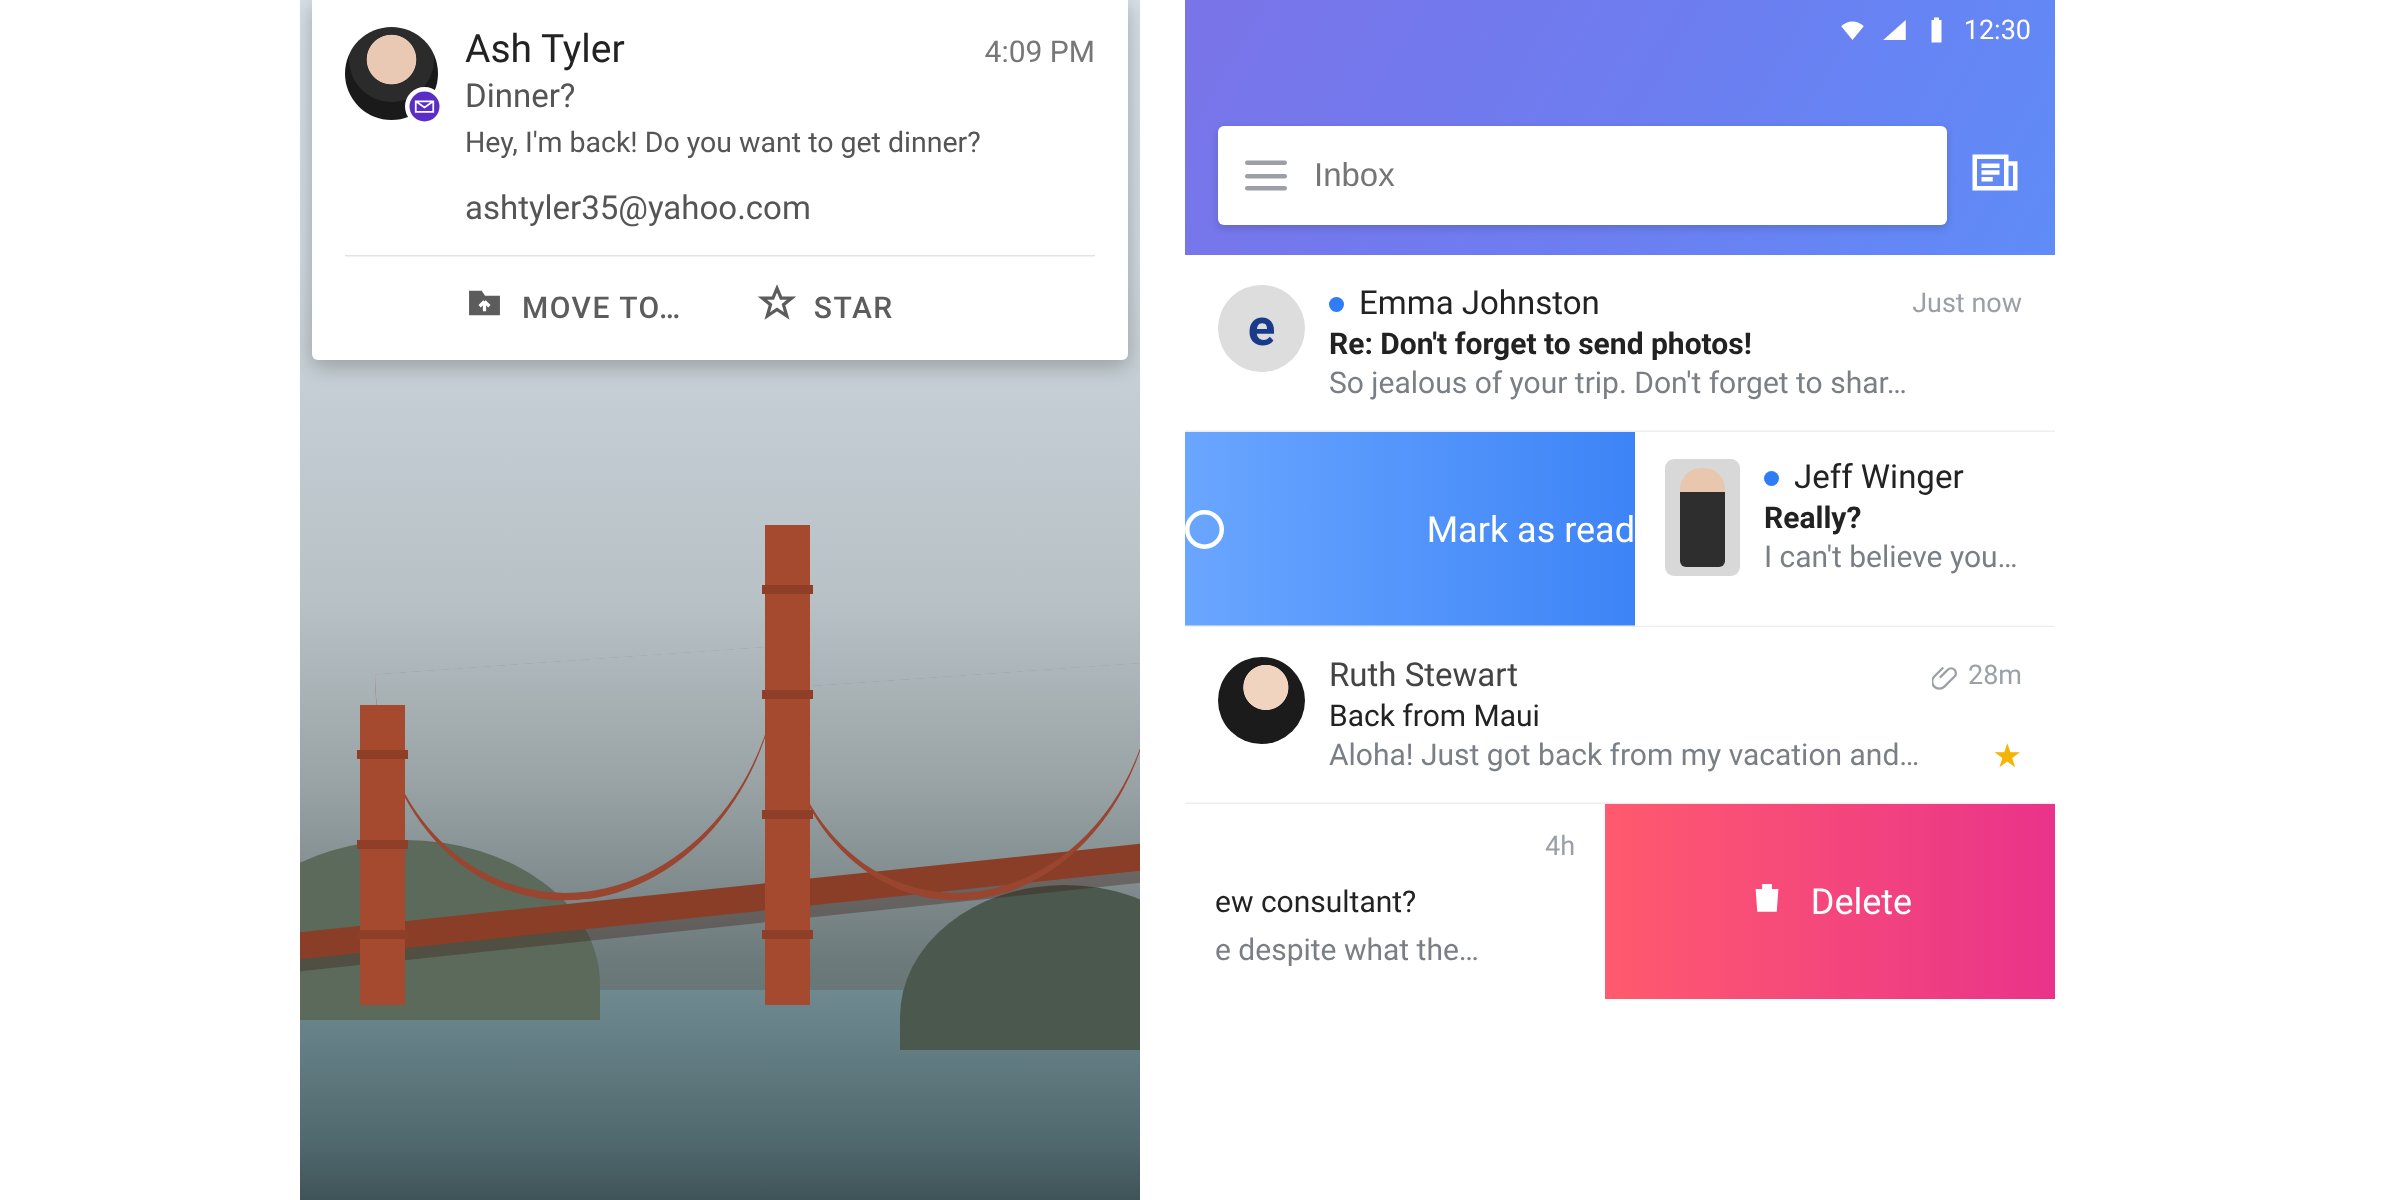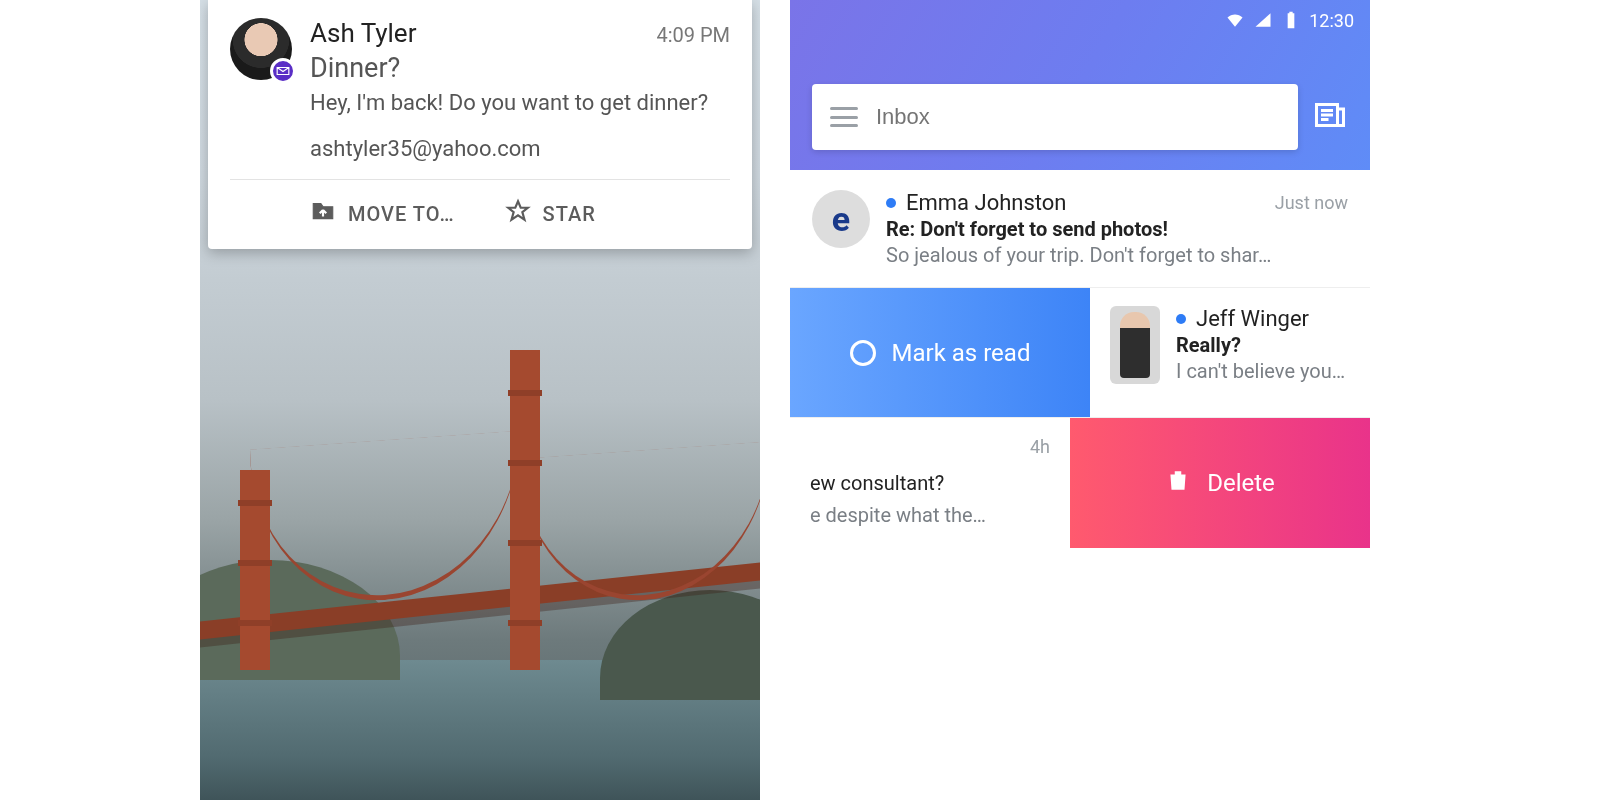--- a/index.html
+++ b/index.html
@@ -80,22 +80,22 @@
   .avatar .badge {
     position:absolute; right:-4px; bottom:-4px; width:26px; height:26px;
     border-radius:50%; background:#5a2ec6; display:flex; align-items:center; justify-content:center;
     border:3px solid #fff;
   }
   .avatar .badge svg{width:14px;height:14px;fill:#fff}
   .notif-body { flex:1; }
   .notif-header { display:flex; align-items:baseline;gap:35px; }
   .sender { font-size:26px; color:#222; font-weight:400; flex:1; }
   .time   { font-size:20px; color:#777; }
-  .subject{ font-size:27px; color:#555; margin-top:4px;}
-  .preview{ font-size:22px; color:#555; margin-top:6px;}
+  .subject{ font-size:22px; color:#555; margin-top:4px;}
+  .preview{ font-size:19px; color:#555; margin-top:6px;}
   .address{ font-size:22px; color:#555; margin-top:21px;}
   .notif-actions {
     margin-top:18px; border-top:1px solid #e3e3e3;
     display:flex; gap:50px; padding:18px 0 20px 80px;
   }
   .notif-actions .act{
     display:flex; align-items:center; gap:12px;
     color:#5c5c5c; font-size:20px; letter-spacing:1px; font-weight:500;
     cursor:pointer;
   }
@@ -172,20 +172,21 @@
 
   
   .swipe-row{display:flex;height:130px;border-bottom:1px solid #eee}
   .swipe-action{
     display:flex;align-items:center;justify-content:center;gap:16px;
     color:#fff;font-size:24px;font-weight:400;
   }
   .swipe-read{
     flex:0 0 300px;
     background:linear-gradient(90deg,#6aa6ff,#3d84f7);
+    justify-content:space-between;
   }
   .swipe-read .circ{width:26px;height:26px;border:3px solid #fff;border-radius:50%}
   .swipe-delete{
     flex:0 0 300px;
     background:linear-gradient(90deg,#ff5a6e,#e9338a);
   }
   .swipe-delete svg{width:26px;height:26px;fill:#fff}
 
   .swipe-content{flex:1;background:#fff;display:flex;gap:16px;padding:18px 20px;min-width:0}
   .swipe-content .mail-body{min-width:0}
@@ -319,20 +320,37 @@
             <div class="mail-top">
               <span class="unread-dot"></span>
               <span class="mail-sender">Jeff Winger</span>
             </div>
             <div class="mail-subject">Really?</div>
             <div class="mail-preview">I can't believe you fel</div>
           </div>
         </div>
       </div>
 
+      <div class="mail-item">
+        <div class="mail-avatar ruth"></div>
+        <div class="mail-body">
+          <div class="mail-top">
+            <span class="mail-sender read">Ruth Stewart</span>
+            <span class="mail-time">
+              <svg viewBox="0 0 24 24" width="18" height="18">
+                  <path d="M7 13l7-7a4 4 0 016 6l-9 9a6 6 0 01-9-9l8-8" fill="none" stroke="#9aa0a6" stroke-width="2"></path>
+                </svg>
+              <span>28m</span>
+            </span>
+          </div>
+          <div class="mail-subject read">Back from Maui</div>
+          <div class="mail-preview">Aloha! Just got back from my vacation and…</div>
+        </div>
+        <span class="star">★</span>
+      </div>
 
       <div class="partial-row">
         <div class="partial-left">
           <span class="mail-time">4h</span>
           <div class="mail-subject read">ew consultant?</div>
           <div class="mail-preview">e despite what the…</div>
         </div>
         <div class="swipe-action swipe-delete">
           <span>
             <svg viewBox="0 0 24 24">

